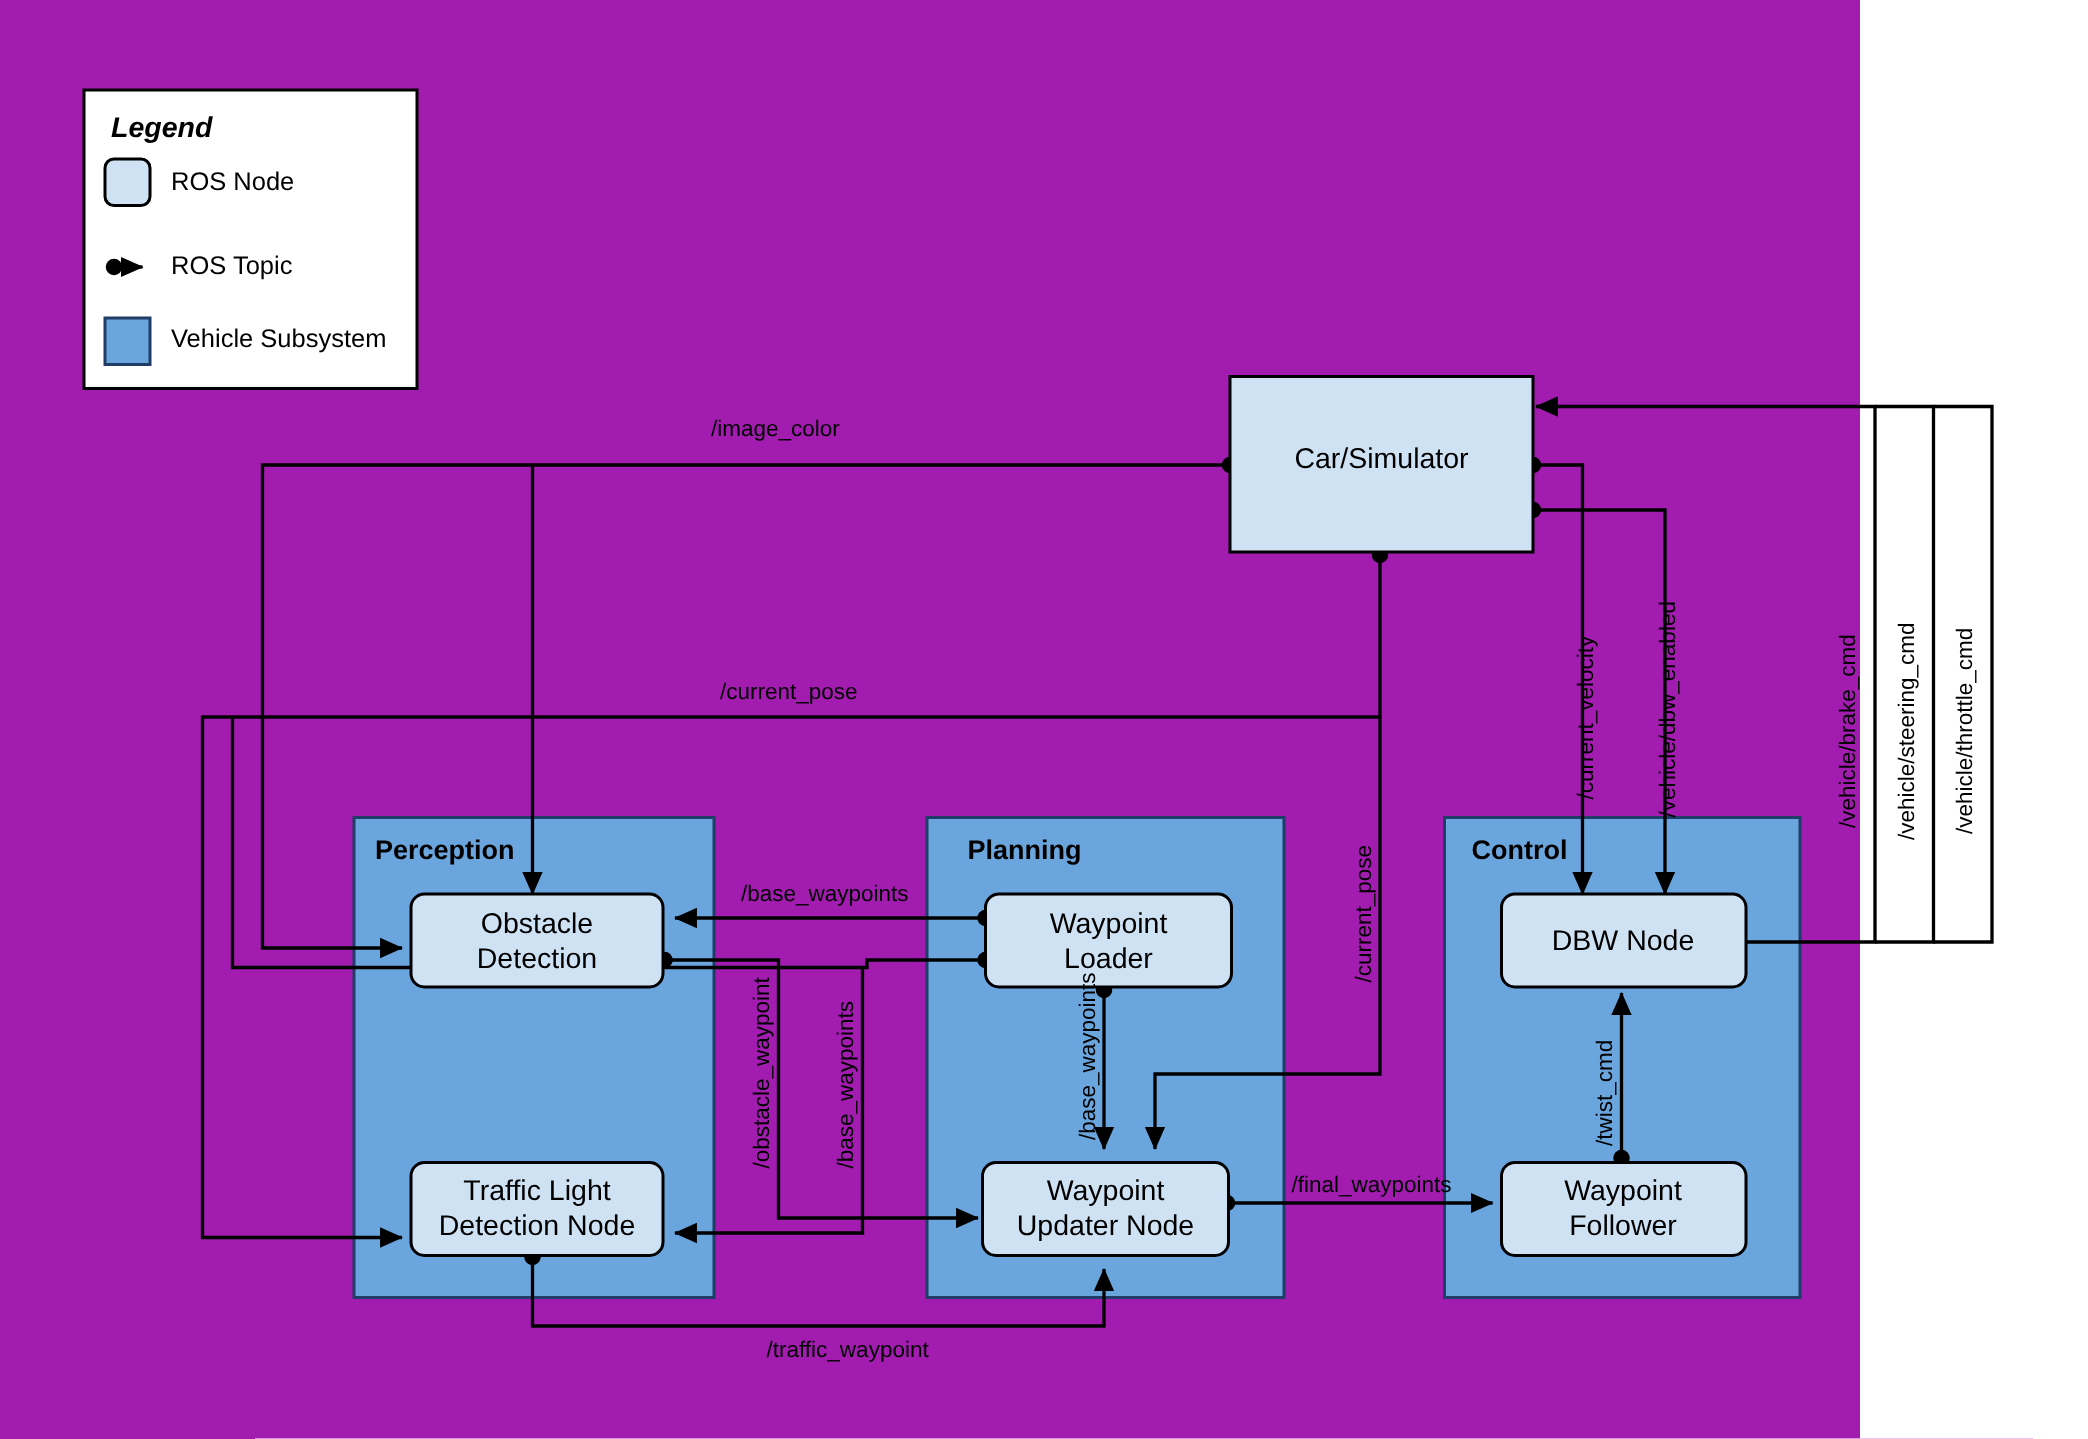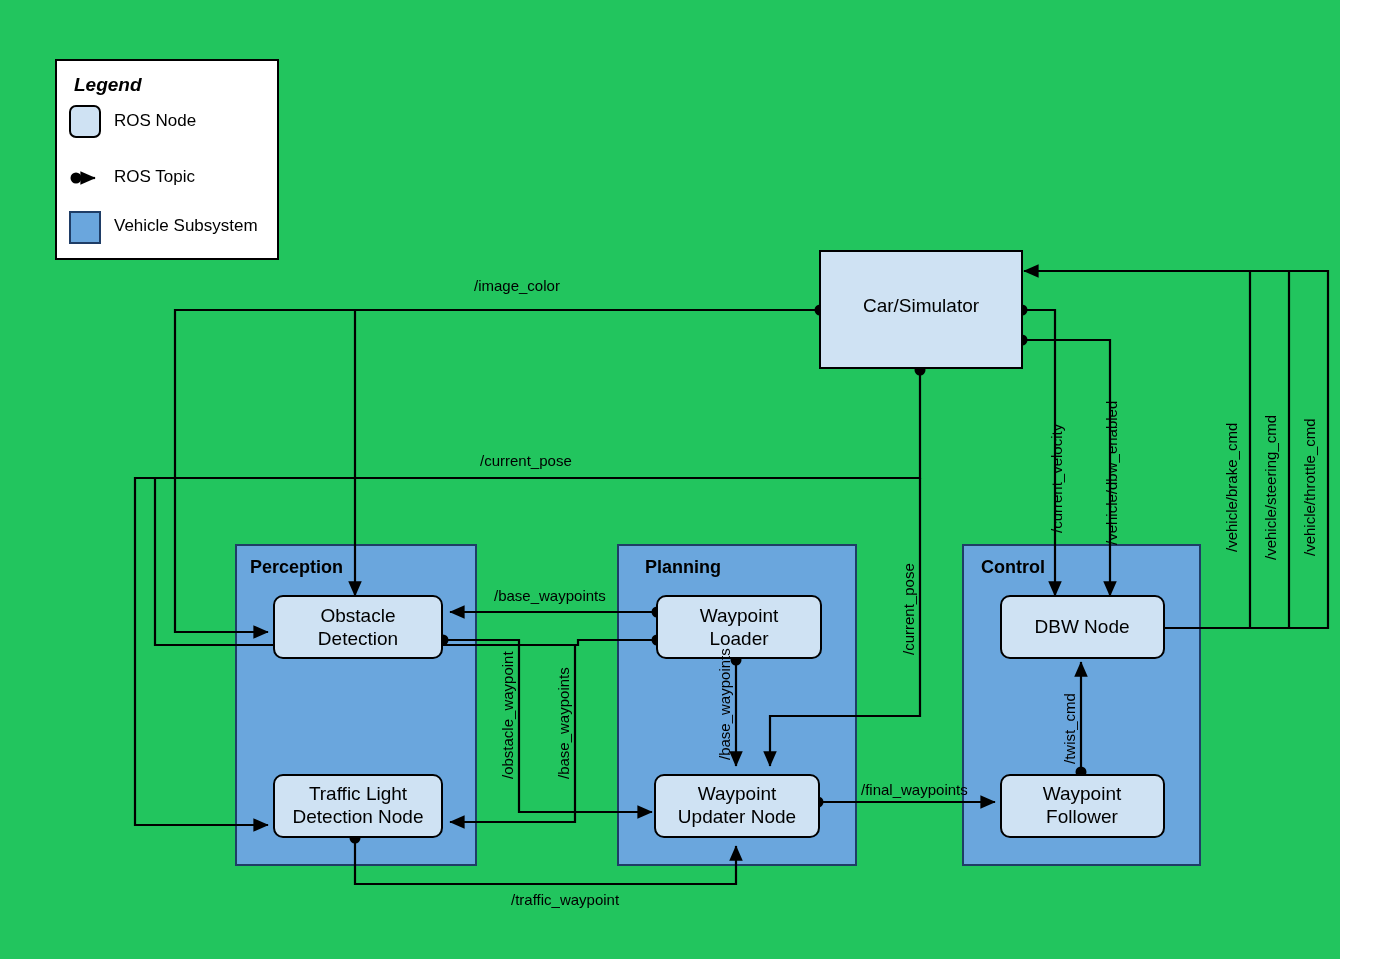--- a/index.html
+++ b/index.html
@@ -2,23 +2,23 @@
 <html><head>
 <meta charset="utf-8">
 <style>
   html, body {
     margin: 0;
     padding: 0;
     background: #ffffff;
   }
   #canvas {
     position: relative;
-    width: 1340px;
+    width: 1240px;
     height: 959px;
-    background: #22c55e;
+    background: #a21caf;
     font-family: "Liberation Sans", sans-serif;
   }
   svg { display: block; }
   .node-box {
     fill: #cfe2f3;
     stroke: #000000;
     stroke-width: 2;
   }
   .sim-box {
     fill: #cfe2f3;

